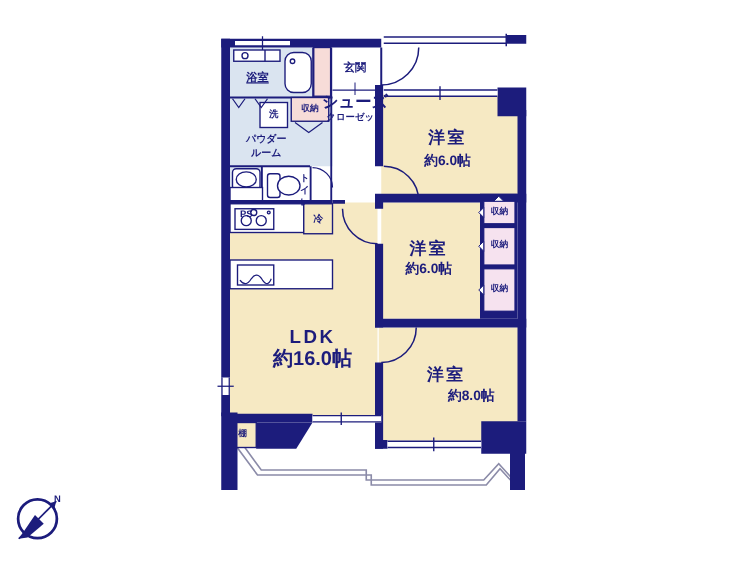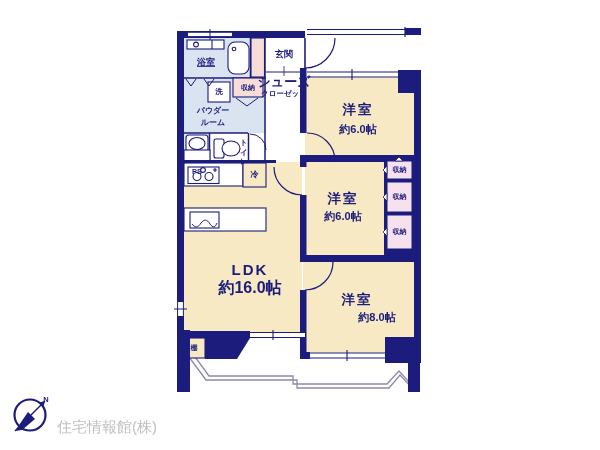--- a/index.html
+++ b/index.html
@@ -228,15 +228,14 @@
   <div class="lbl" style="left:357px;top:300px;font-size:13.5px;letter-spacing:2px;">洋室</div>
   <div class="lbl size" style="left:357px;top:317px;font-size:11px;margin-left:20px;">約8.0帖</div>
 
   <div class="lbl" style="left:399.5px;top:170px;font-size:7px;">収納</div>
   <div class="lbl" style="left:399.5px;top:197px;font-size:7px;">収納</div>
   <div class="lbl" style="left:399.5px;top:232px;font-size:7px;">収納</div>
 
   <div class="lbl" style="left:194px;top:348px;font-size:7px;">棚</div>
 
   <div class="lbl north" style="left:46px;top:400px;font-size:7.5px;">N</div>
-  <div class="lbl company" style="left:57px;top:427px;font-size:15px;transform:translate(0,-50%);">住宅情報館(株)</div>
 
 </div>
 
 </body></html>

